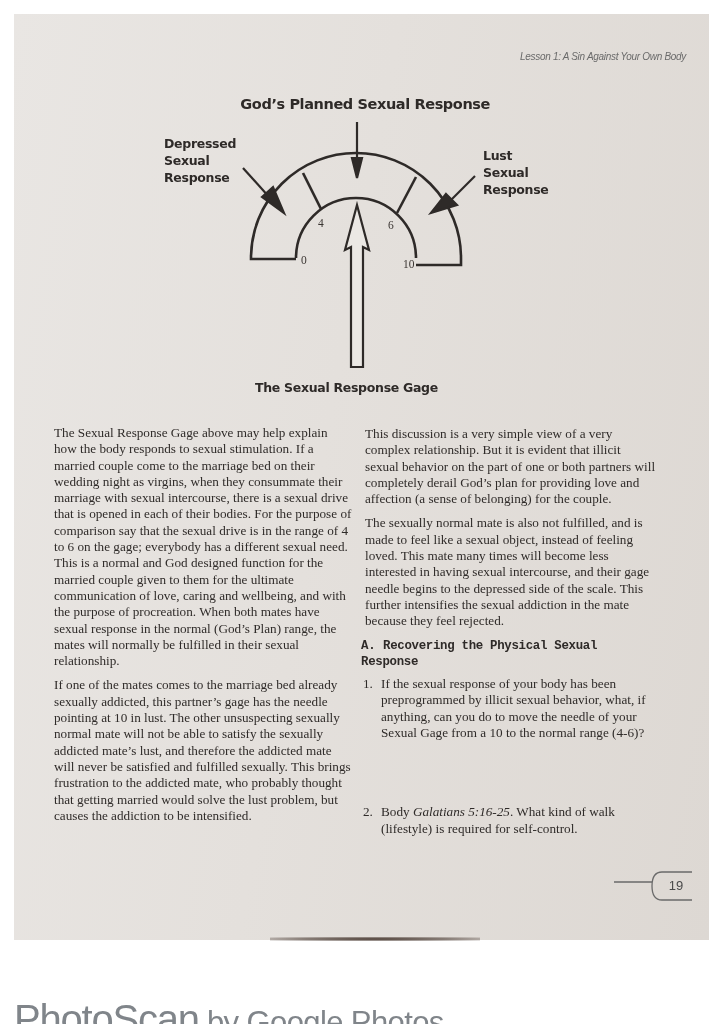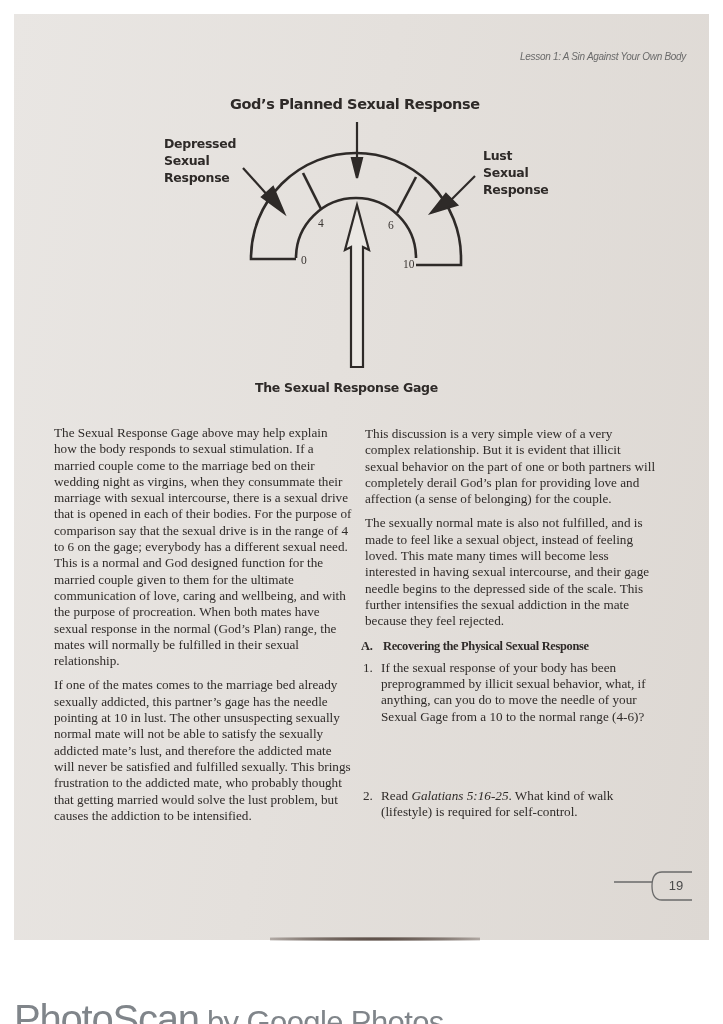--- a/index.html
+++ b/index.html
@@ -14,21 +14,21 @@
   .page-shadow {
     position:absolute; left:270px; top:937px; width:210px; height:4px;
     background: radial-gradient(ellipse at center, #4a3b33 0%, rgba(74,59,51,0.6) 50%, rgba(74,59,51,0) 100%);
   }
   .running-head {
     position:absolute; left:500px; top:51px; width:200px;
     font-family:"Liberation Sans", sans-serif; font-style:italic;
     font-size:10px; color:#6a6a6a; letter-spacing:-0.3px;margin-left:20px;
   }
   .figure-title {
-    position:absolute; left:230px; top:96px; width:260px; text-align:left;
+    position:absolute; left:230px; top:96px; width:260px; text-align:right;
     font-family:"DejaVu Sans", sans-serif; font-weight:bold; font-size:14.5px;
     color:#2e2a28; letter-spacing:-0.4px;
   }
   .label {
     position:absolute; font-family:"DejaVu Sans", sans-serif; font-weight:bold;
     font-size:12.5px; line-height:17px; color:#2e2a28; letter-spacing:-0.3px;
   }
   .label span { display:block; }
   .label-depressed { left:164px; top:135px; }
   .label-lust { left:483px; top:147px; }
@@ -39,21 +39,21 @@
     color:#2e2a28; letter-spacing:-0.3px;
   }
   .col {
     position:absolute; font-family:"Liberation Serif", serif;
     font-size:13.2px; line-height:16.3px; color:#2f2b29;
   }
   .col p { margin:0 0 8px 0; }
   .col-left { left:54px; top:425px; width:298px; }
   .col-right { left:365px; top:426px; width:292px; }
   .section-heading {
-    font-family:Liberation Serif, serif; font-weight:bold; font-size:12.4px;
+    font-family:Liberation Mono, monospace; font-weight:bold; font-size:12.4px;
     color:#2e2a28; margin:2px 0 6px -4px; letter-spacing:-0.3px;
   }
   .section-heading .letter { display:inline-block; width:22px; }
   .q { display:flex; margin-bottom:0; }
   .q .num { width:18px; flex:none; margin-left:-2px; }
   .q .txt { flex:1; }
   .q-gap { height:63px; }
   .bi { font-weight:normal; font-style:italic; }
   .folio {
     position:absolute; left:612px; top:870px; width:90px; height:34px;
@@ -138,21 +138,21 @@
   <div class="section-heading">
     <span class="letter">A.</span><span>Recovering the Physical Sexual Response</span>
   </div>
   <div class="q">
     <span class="num">1.</span>
     <span class="txt">If the sexual response of your body has been preprogrammed by illicit sexual behavior, what, if anything, can you do to move the needle of your Sexual Gage from a 10 to the normal range (4-6)?</span>
   </div>
   <div class="q-gap"></div>
   <div class="q">
     <span class="num">2.</span>
-    <span class="txt"><span>Read </span><span class="bi">Galatians 5:16-25</span><span>. What kind of walk (lifestyle) is required for self-control.</span></span>
+    <span class="txt"><span>Body </span><span class="bi">Galatians 5:16-25</span><span>. What kind of walk (lifestyle) is required for self-control.</span></span>
   </div>
 </div>
 
 <svg class="folio" width="90" height="34" viewBox="0 0 90 34">
   <path d="M2,12 L40,12 M80,2 L50,2 Q40,2 40,16 Q40,30 50,30 L80,30" fill="none" stroke="#6a6a6a" stroke-width="1.3"></path>
 </svg>
 <div class="folio-num">19</div>
 
 <div class="watermark">
   <span class="big">PhotoScan</span><span class="small"> by Google Photos</span>

